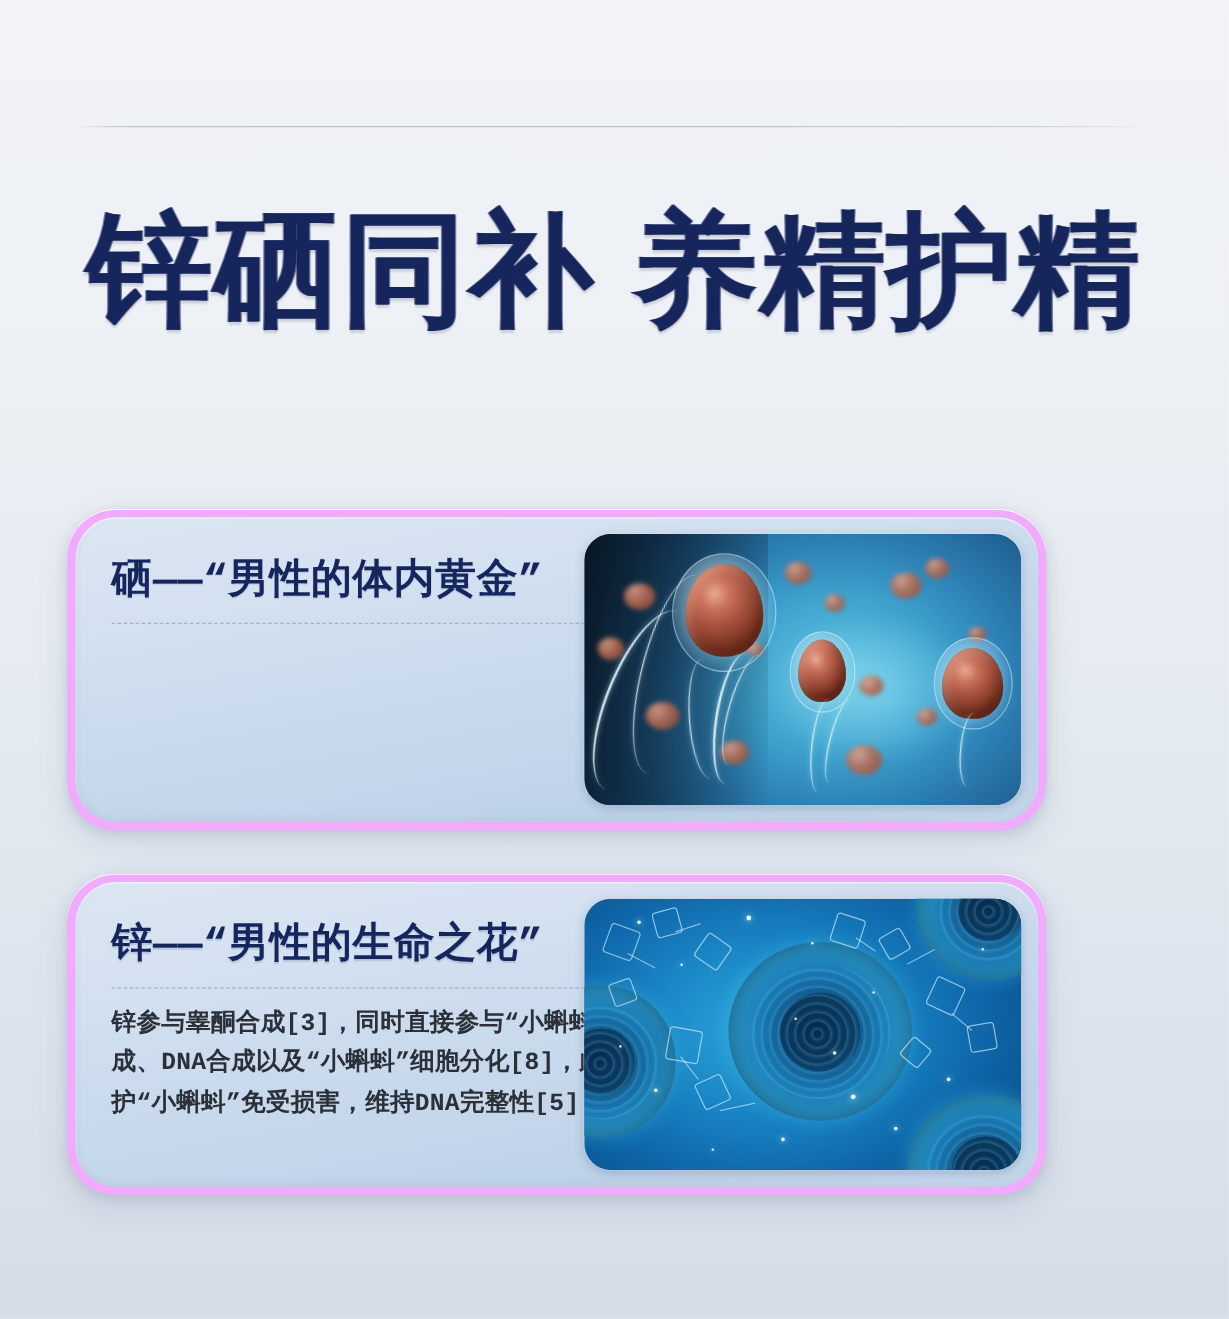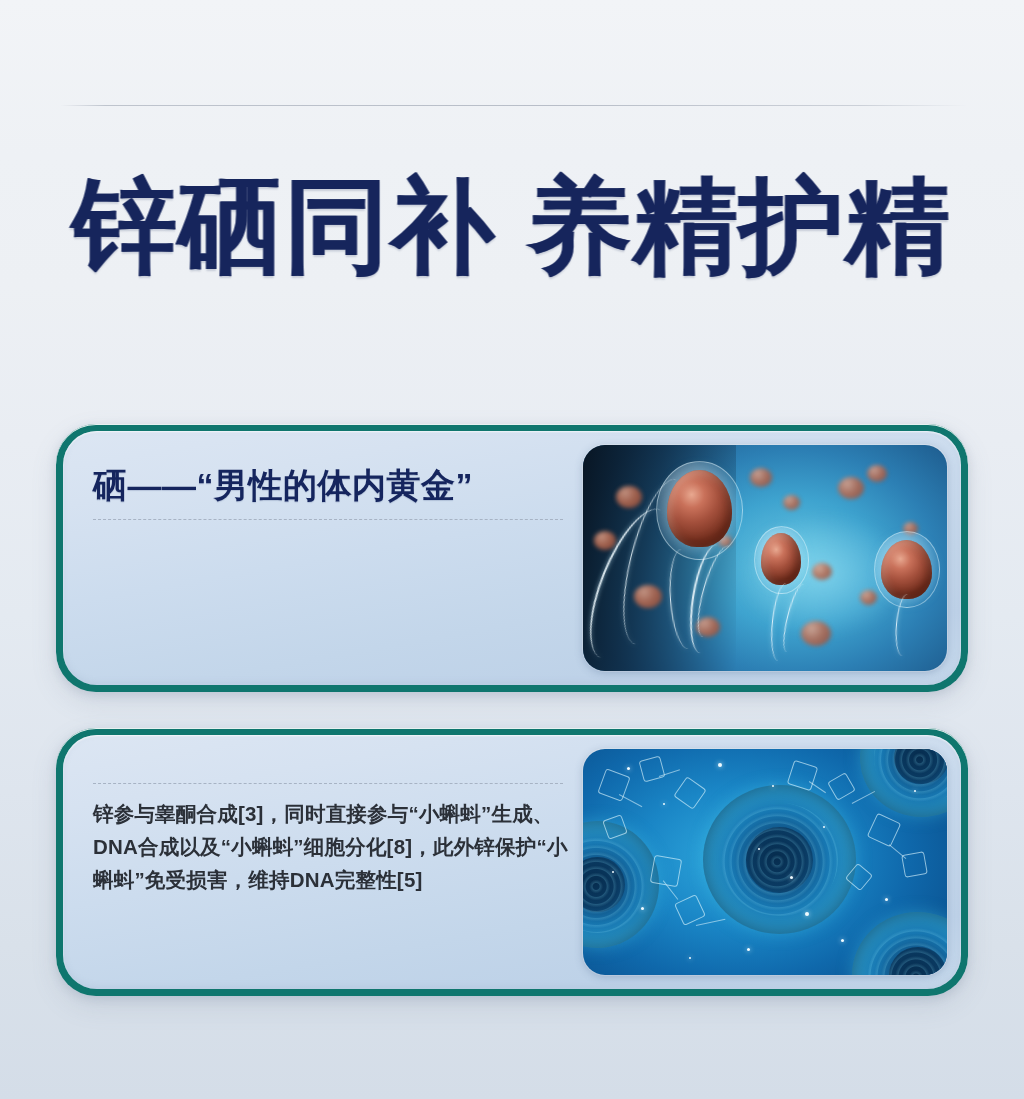--- a/index.html
+++ b/index.html
@@ -46,28 +46,29 @@
     white-space:nowrap;
     text-shadow: 0 2px 2px rgba(30,45,90,.18),
                  1px 0 0 rgba(22,37,92,.55),
                 -1px 0 0 rgba(22,37,92,.55);
     font-stretch:condensed;
   }
 
   
   .card{
     position:absolute;
-    left:56px; width:912px;
+    left:56px; width:816px;
     border-radius:40px;
-    background:#0f766e;
+    background:#f0abfc;
     padding:7px;
     box-shadow:
         0 3px 10px rgba(110,125,150,.20),
         0 10px 26px rgba(110,125,150,.16),
         inset 0 1px 0 rgba(255,255,255,.9);
+    font-family: Liberation Mono, monospace;
   }
   .card-inner{
     position:relative;
     width:100%; height:100%;
     border-radius:34px;
     overflow:hidden;
     background: linear-gradient(170deg,
         #dce6f3 0%,
         #d6e2f1 18%,
         #ccdcee 42%,
@@ -256,20 +257,21 @@
       <div class="sp-tail" style="left:13%; top:14%; width:52px; height:170px; border-left-width:1.8px; transform:rotate(14deg);"></div>
     </div>
 
   </div>
 </div>
 
 <div class="card" id="card-zinc">
   <div class="card-inner">
 
     <div class="card-text">
+      <div class="card-title">锌——“男性的生命之花”</div>
       <div class="card-divider"></div>
       <div class="card-body">锌参与睾酮合成[3]，同时直接参与“小蝌蚪”生成、DNA合成以及“小蝌蚪”细胞分化[8]，此外锌保护“小蝌蚪”免受损害，维持DNA完整性[5]</div>
     </div>
 
     <div class="card-photo photo-cell">
 
       <div class="cell" style="left:33%; top:16%; width:42%; height:66%;">
         <div class="cell-core"></div>
       </div>
       <div class="cell" style="left:-13%; top:32%; width:34%; height:56%;">

